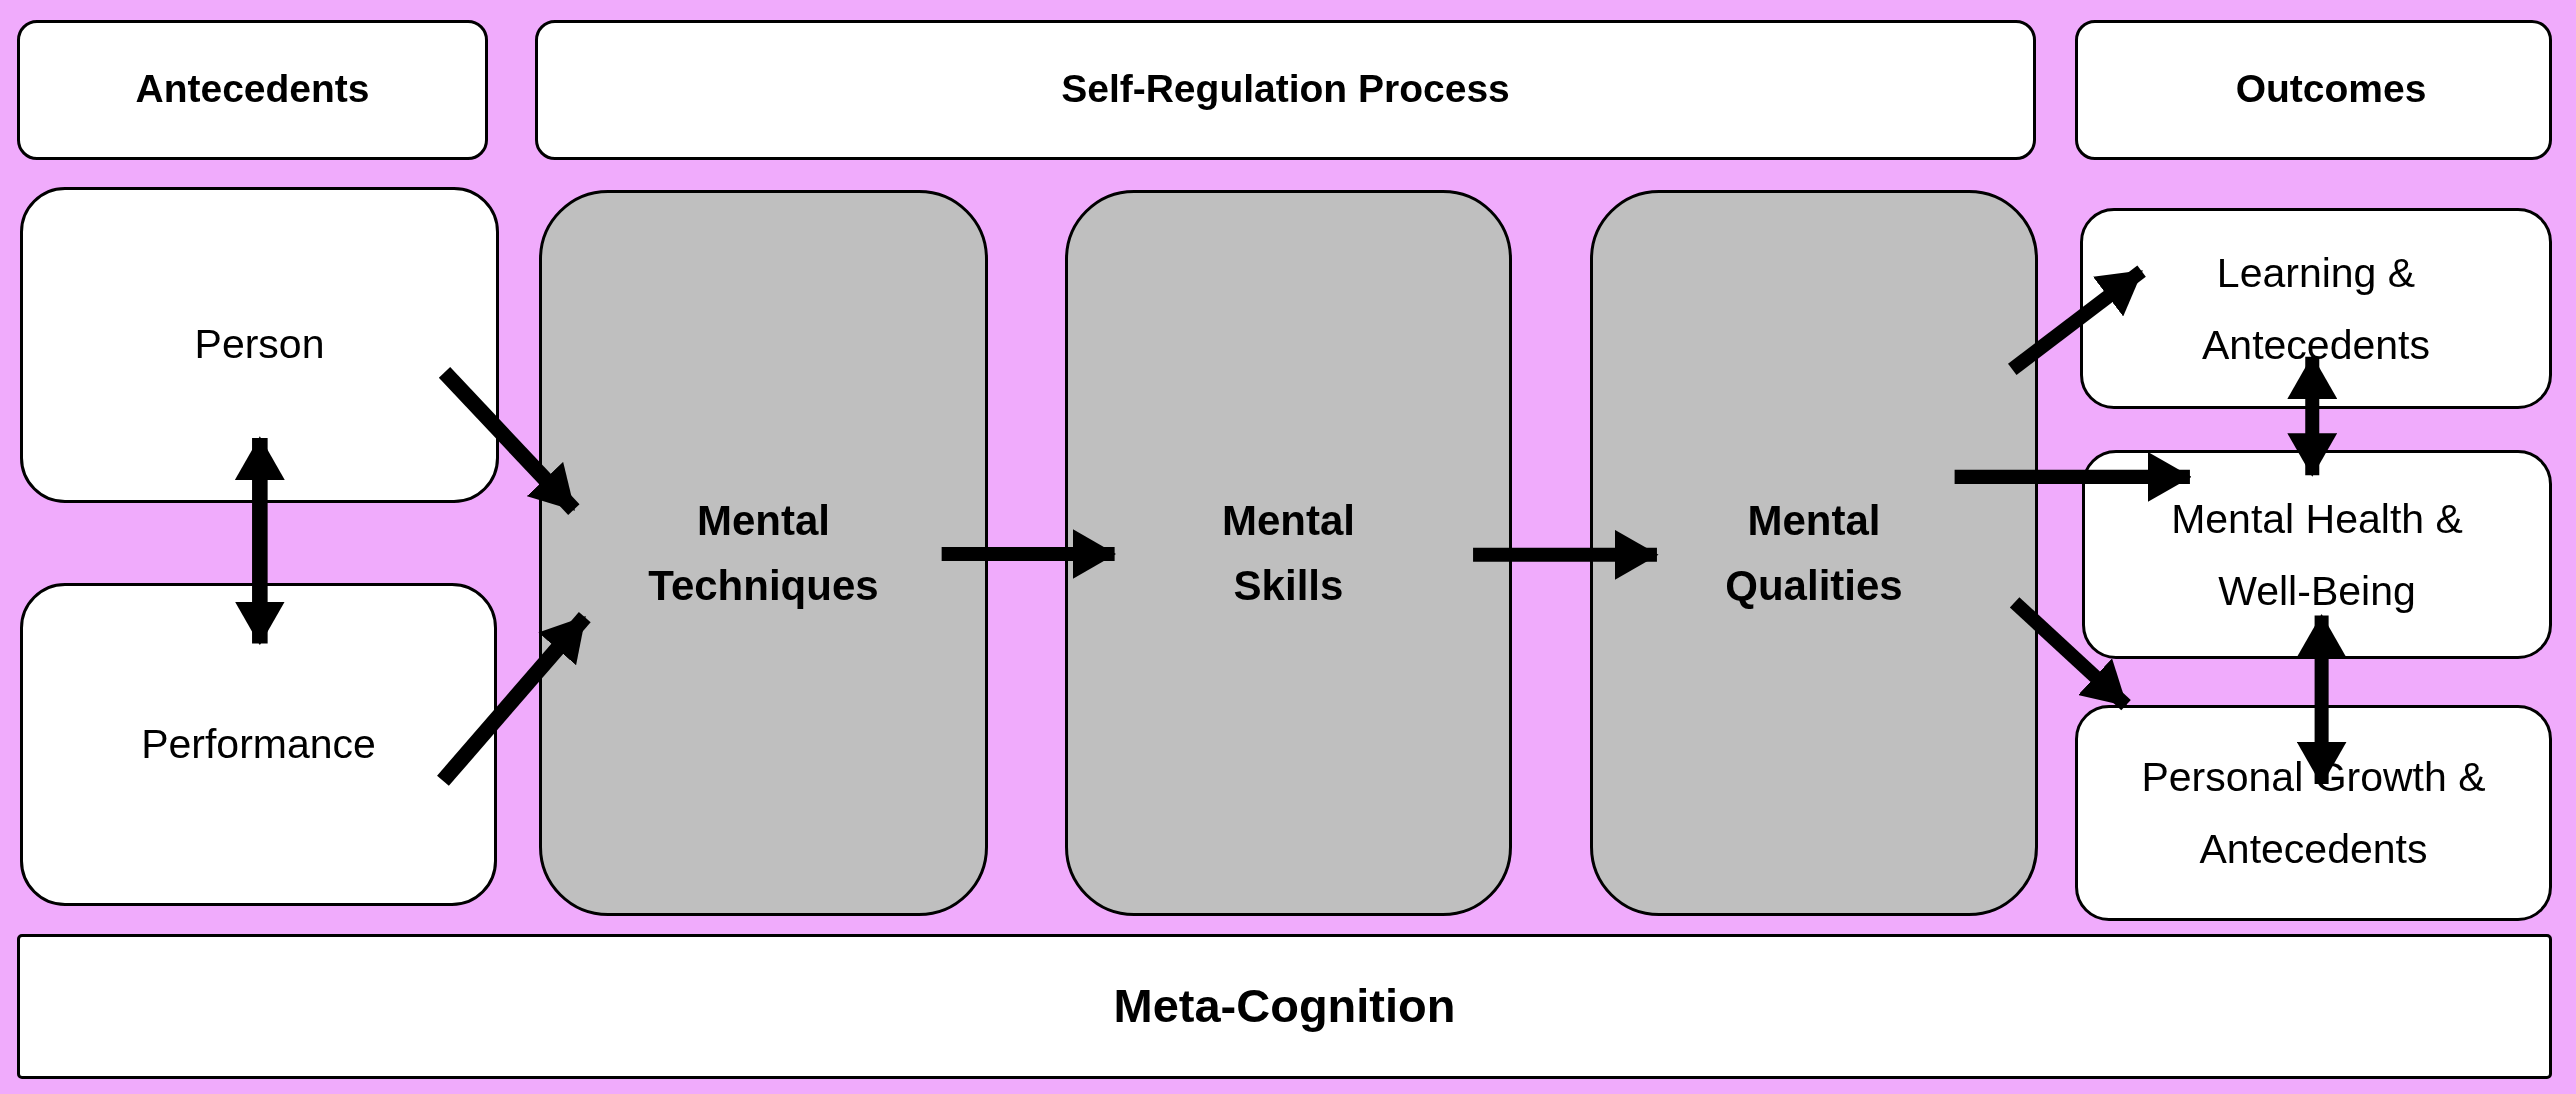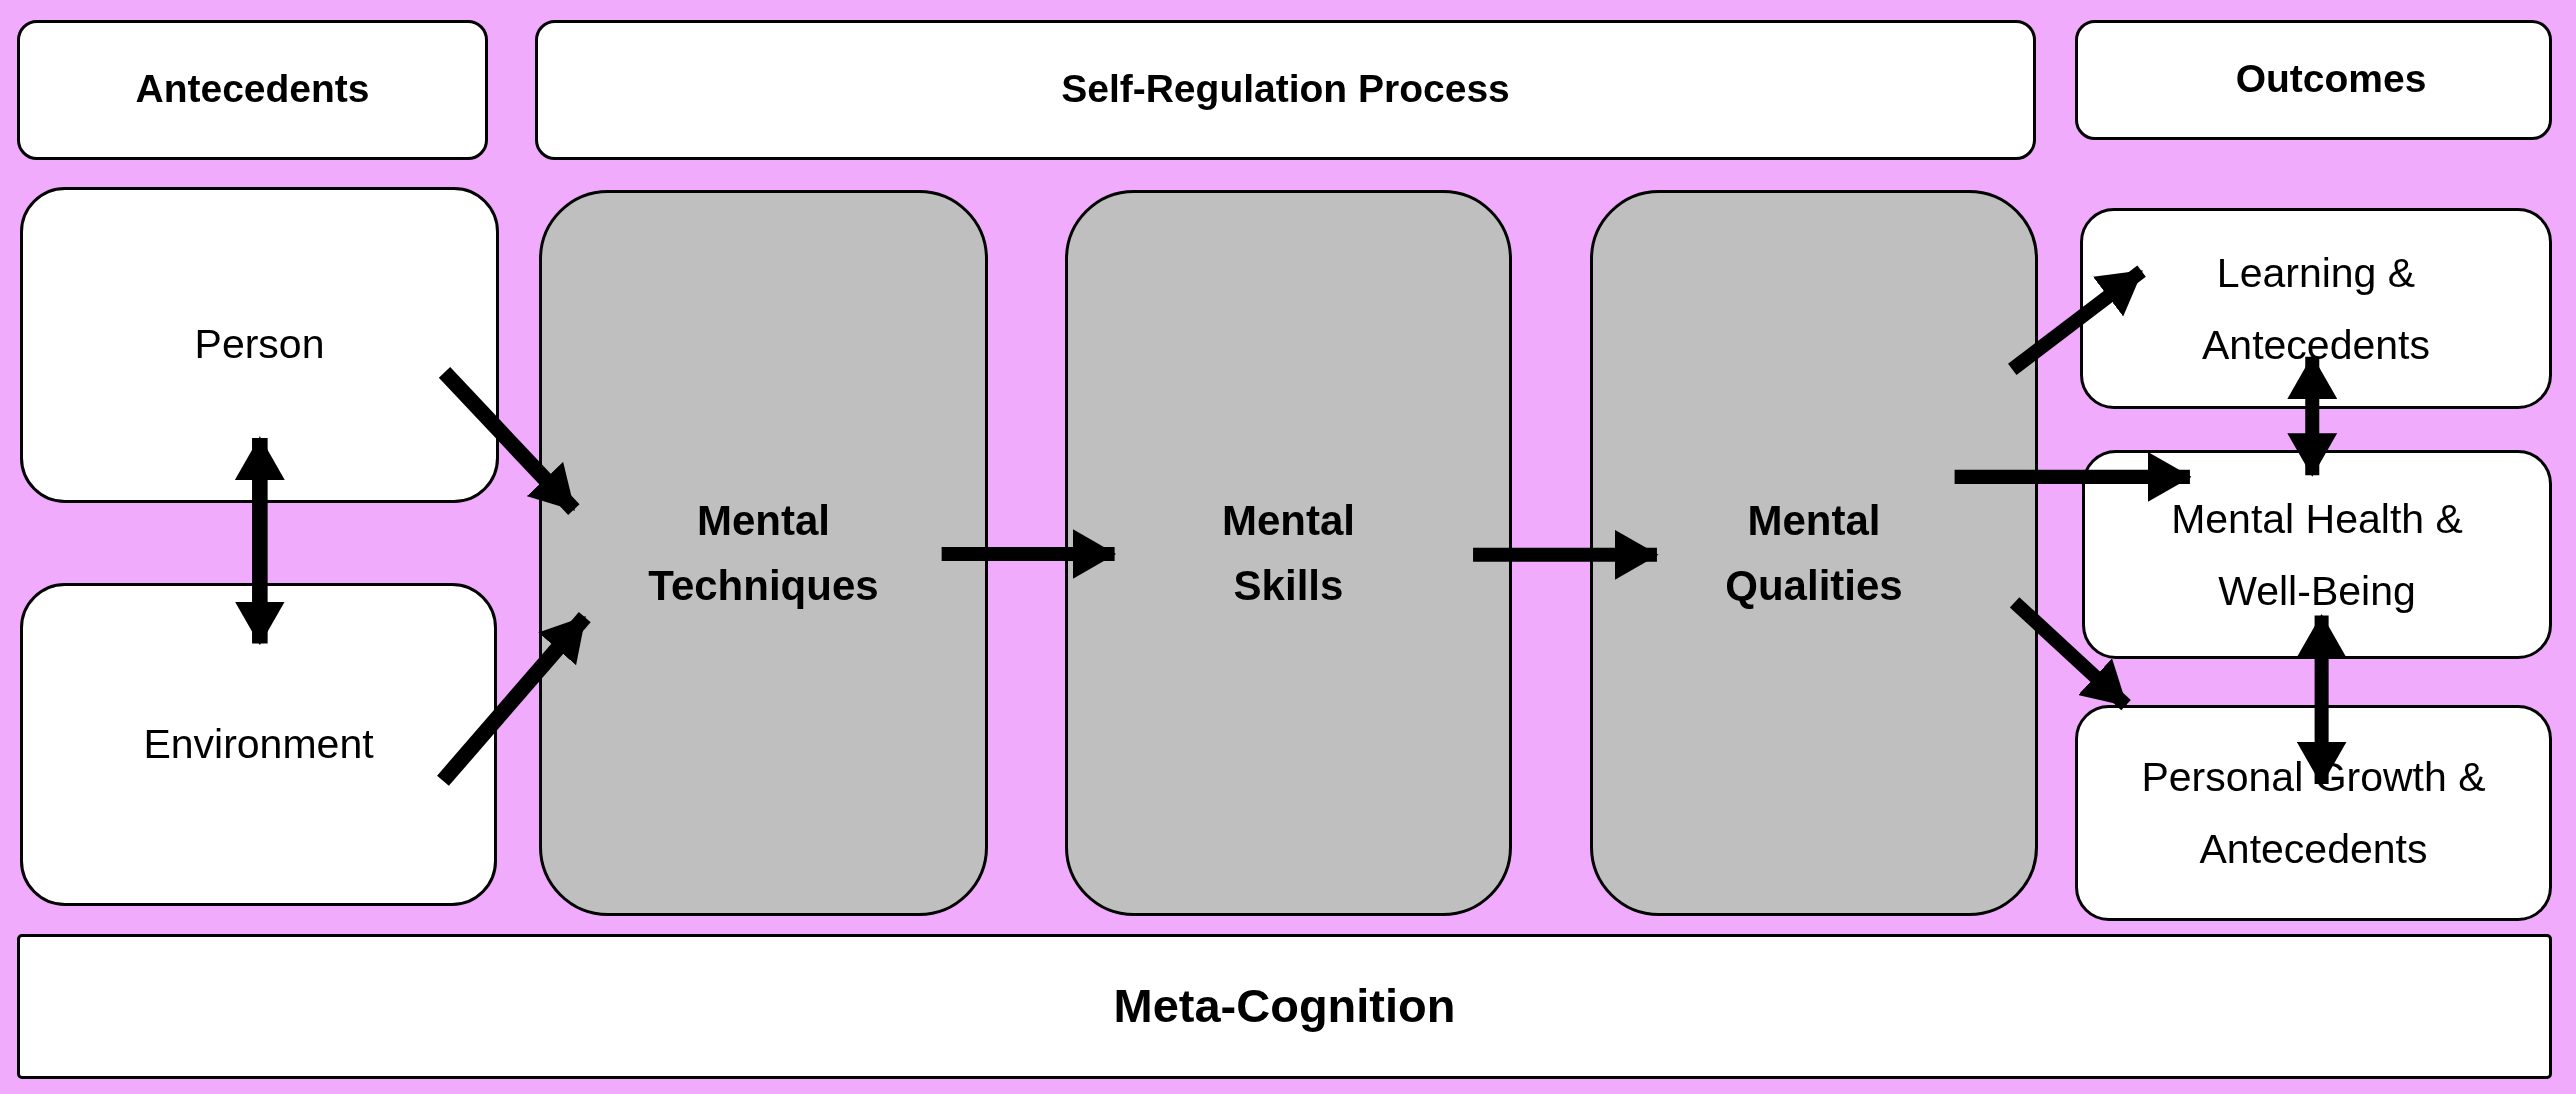--- a/index.html
+++ b/index.html
@@ -53,21 +53,21 @@
   .outc .ln { display: block; line-height: 72px; }
   .metabox {
     border-radius: 5px;
     font-weight: bold;
     font-size: 47px;
   }
 
   
   #hdr-antecedents { left: 17px;   top: 19.5px;   width: 471px;  height: 140px; }
   #hdr-process     { left: 535px;  top: 19.5px;   width: 1501px; height: 140px; }
-  #hdr-outcomes    { left: 2075px; top: 19.5px;   width: 477px;  height: 120px; padding-left: 35px; }
+  #hdr-outcomes    { left: 2075px; top: 19.5px;   width: 477px;  height: 140px; padding-left: 35px; }
 
   #box-person      { left: 20px;   top: 187px;  width: 479px;  height: 316px; }
   #box-environment { left: 20px;   top: 583px;  width: 477px;  height: 323px; }
 
   #box-techniques  { left: 539px;  top: 190px;  width: 449px;  height: 726px; }
   #box-skills      { left: 1065px; top: 190px;  width: 447px;  height: 726px; }
   #box-qualities   { left: 1590px; top: 190px;  width: 448px;  height: 726px; }
 
   #box-learning    { left: 2080px; top: 208px;  width: 472px;  height: 201px; }
   #box-mentalhealth{ left: 2082px; top: 450px;  width: 470px;  height: 209px; }
@@ -96,21 +96,21 @@
     <span>Self-Regulation Process</span>
   </div>
   <div class="box hdr" id="hdr-outcomes">
     <span>Outcomes</span>
   </div>
 
   <div class="box ante" id="box-person">
     <span>Person</span>
   </div>
   <div class="box ante" id="box-environment">
-    <span>Environment</span>
+    <span>Performance</span>
   </div>
 
   <div class="box stage" id="box-techniques">
     <div>
       <span class="ln">Mental</span>
       <span class="ln">Techniques</span>
     </div>
   </div>
   <div class="box stage" id="box-skills">
     <div>

